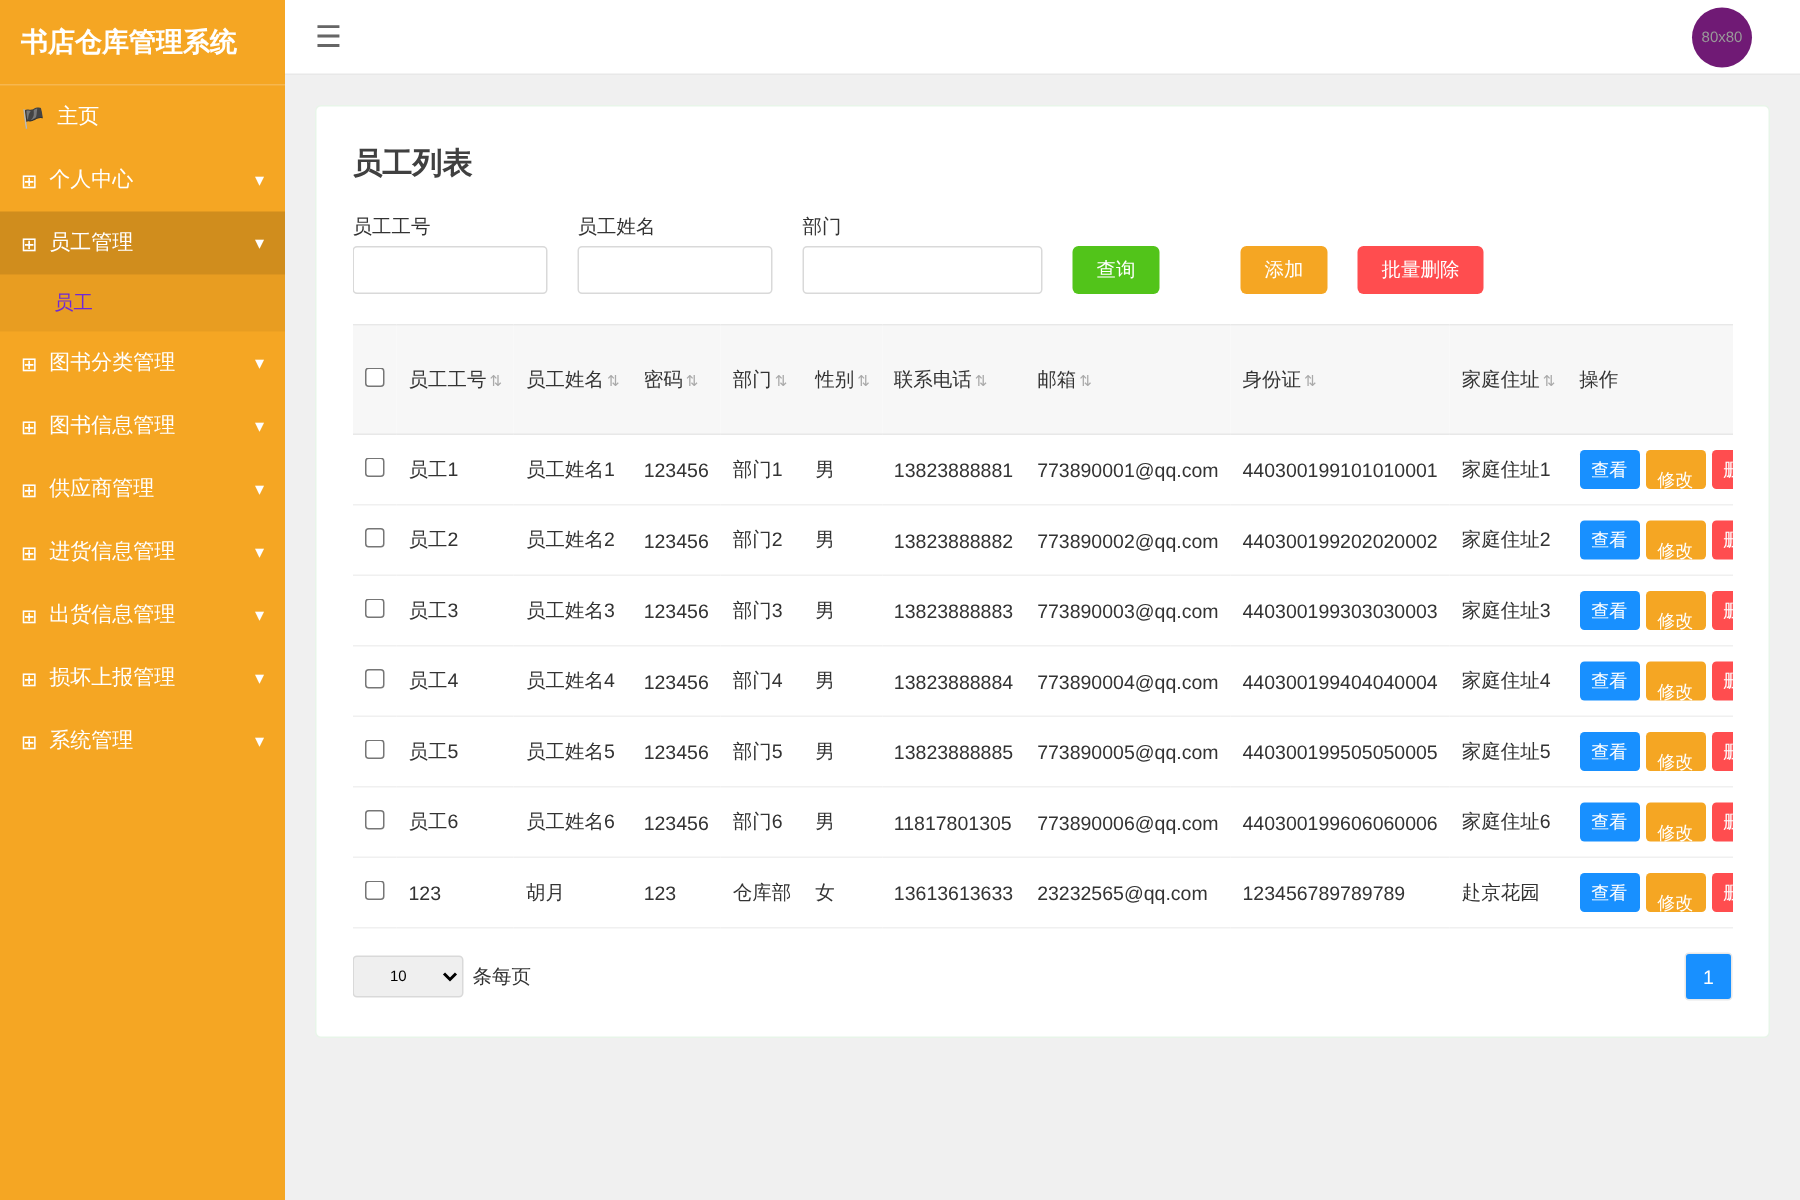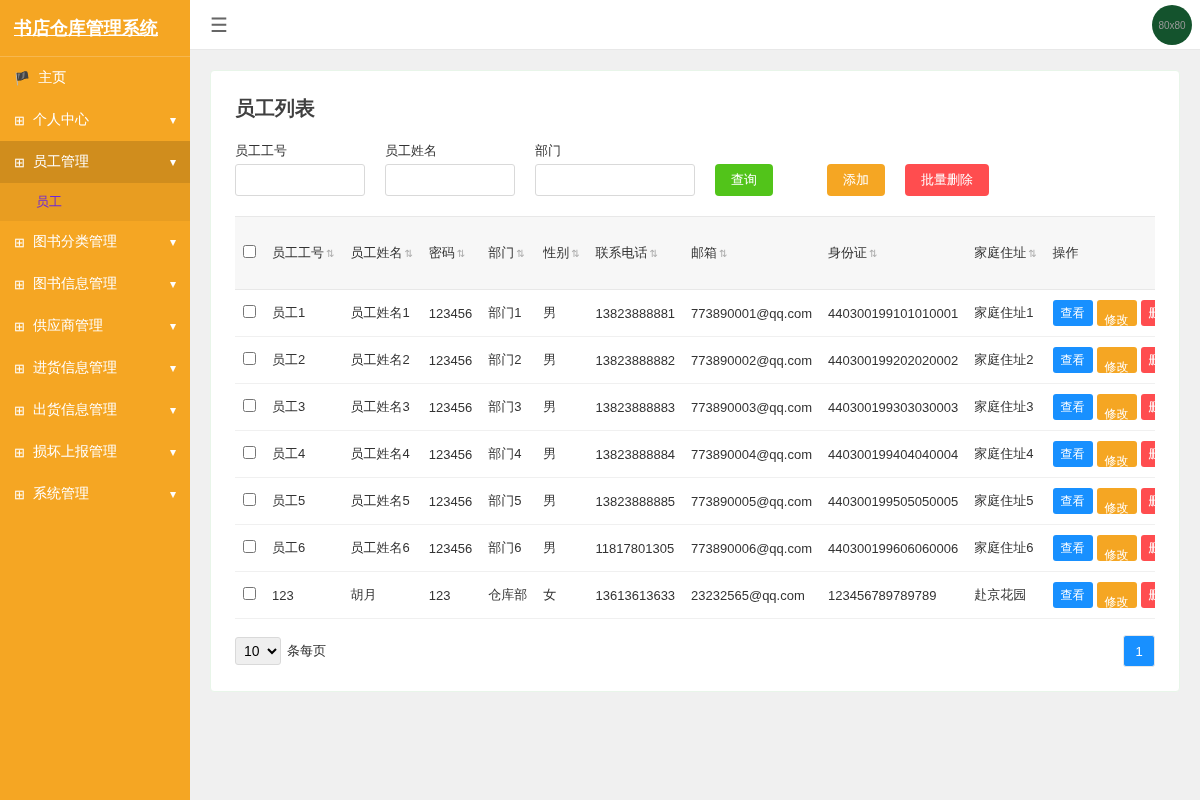--- a/index.html
+++ b/index.html
@@ -12,21 +12,20 @@
       color: white;
       flex-shrink: 0;
       overflow-y: auto;
     }
     .sidebar-logo {
       padding: 16px 14px;
       font-size: 18px;
       font-weight: bold;
       color: white;
       border-bottom: 1px solid rgba(255,255,255,0.2);
-      text-decoration: underline;
     }
     .sidebar-item {
       display: flex;
       align-items: center;
       padding: 12px 14px;
       cursor: pointer;
       color: white;
       font-size: 14px;
       position: relative;
     }
@@ -60,24 +59,24 @@
       position: relative;
     }
     .hamburger {
       font-size: 20px;
       cursor: pointer;
       color: #666;
     }
     .avatar {
       width: 40px;
       height: 40px;
-      background: #14532d;
+      background: #701a75;
       border-radius: 50%;
       position: absolute;
-      right: 8px;
+      right: 32px;
       top: 5px;
       display: flex;
       align-items: center;
       justify-content: center;
       font-size: 10px;
       color: #999;
       overflow: hidden;
     }
 
     
@@ -179,23 +178,23 @@
     .page-size-select {
       display: flex;
       align-items: center;
       gap: 6px;
       font-size: 13px;
       color: #333;
     }
     .page-size-select select {
       border: 1px solid #d9d9d9;
       border-radius: 3px;
-      padding: 2px 4px;
+      padding: 2px 20px;
       height: 28px;
-      font-size: 14px;
+      font-size: 10px;
     }
     .page-buttons { display: flex; gap: 4px; }
     .page-btn {
       width: 32px;
       height: 32px;
       border: 1px solid #e8e8e8;
       background: #1890ff;
       color: white;
       border-radius: 3px;
       cursor: pointer;

